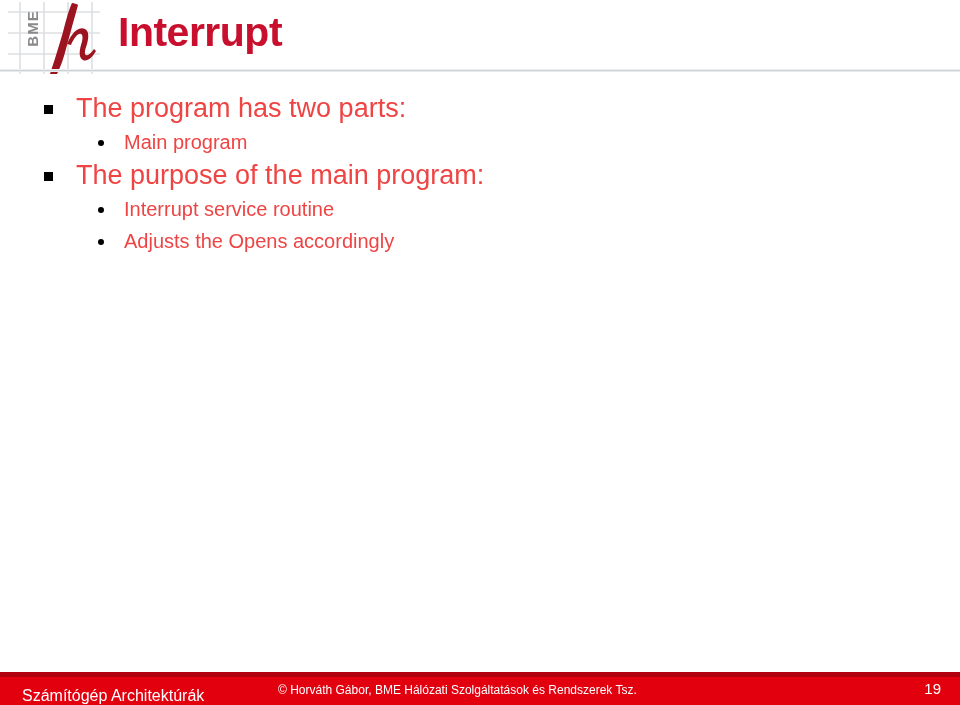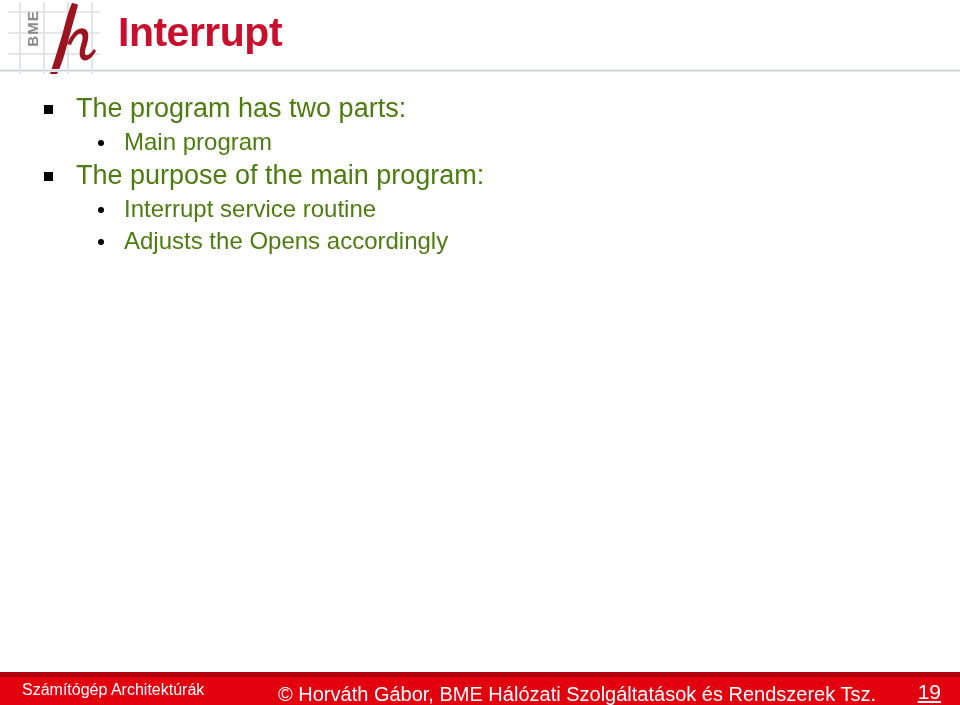--- a/index.html
+++ b/index.html
@@ -82,21 +82,21 @@
   .content {
     position: absolute;
     left: 0;
     top: 92px;
     width: 960px;
   }
 
   .bullet {
     display: flex;
     align-items: flex-start;
-    color: #4d7c0f;
+    color: #ef4444;
   }
   .bullet.level-1 {
     padding-left: 44px;
     margin-bottom: 2px;
   }
   .bullet.level-2 {
     padding-left: 96px;
     margin-bottom: 2px;
   }
 
@@ -134,21 +134,21 @@
   }
 
   .bullet-text {
     white-space: nowrap;
   }
   .level-1 .bullet-text {
     font-size: 27px;
     line-height: 33px;
   }
   .level-2 .bullet-text {
-    font-size: 24px;
+    font-size: 20px;
     line-height: 30px;
   }
   .level-1 .marker-square {
     height: 33px;
   }
   .level-1 .marker-square::before {
     top: 13px;
   }
   .level-2 .marker-dot {
     height: 30px;
@@ -165,38 +165,37 @@
     width: 960px;
     height: 33px;
     background: #e2000f;
     border-top: 5px solid #b00010;
     box-sizing: border-box;
     color: #ffffff;
   }
   .footer-course {
     position: absolute;
     left: 22px;
-    top: 4px;
+    top: 10px;
     font-size: 16px;
     white-space: nowrap;
   }
   .footer-copyright {
     position: absolute;
     left: 278px;
     top: 6px;
-    font-size: 20px;
+    font-size: 12px;
     white-space: nowrap;
   }
   .footer-pagenum {
     position: absolute;
     right: 19px;
     top: 3px;
-    font-size: 21px;
-    white-space: nowrap;
-    text-decoration: underline;
+    font-size: 15px;
+    white-space: nowrap;
   }
 </style>
 </head>
 <body>
 
 <div class="slide-header">
 
   <div class="logo">
     <svg class="logo-grid" viewBox="0 0 92 72" preserveAspectRatio="none">
       <g stroke="#dcdfe2" stroke-width="1.6" fill="none">

